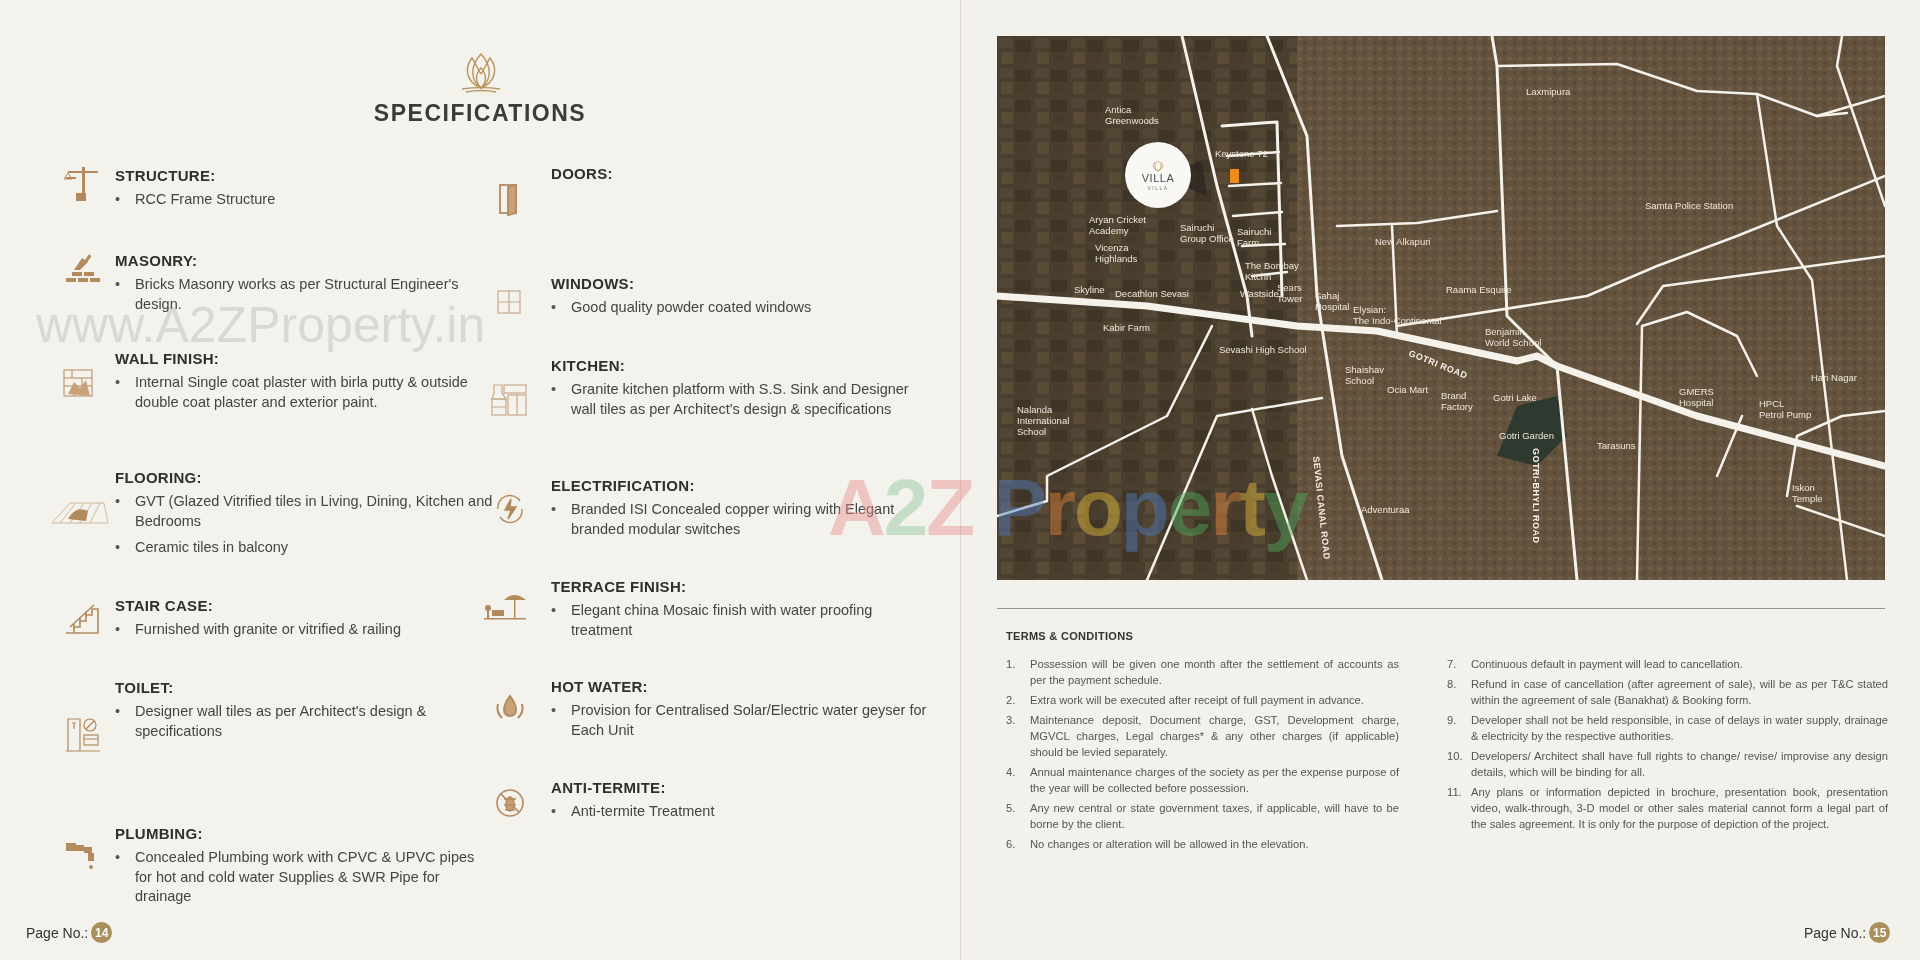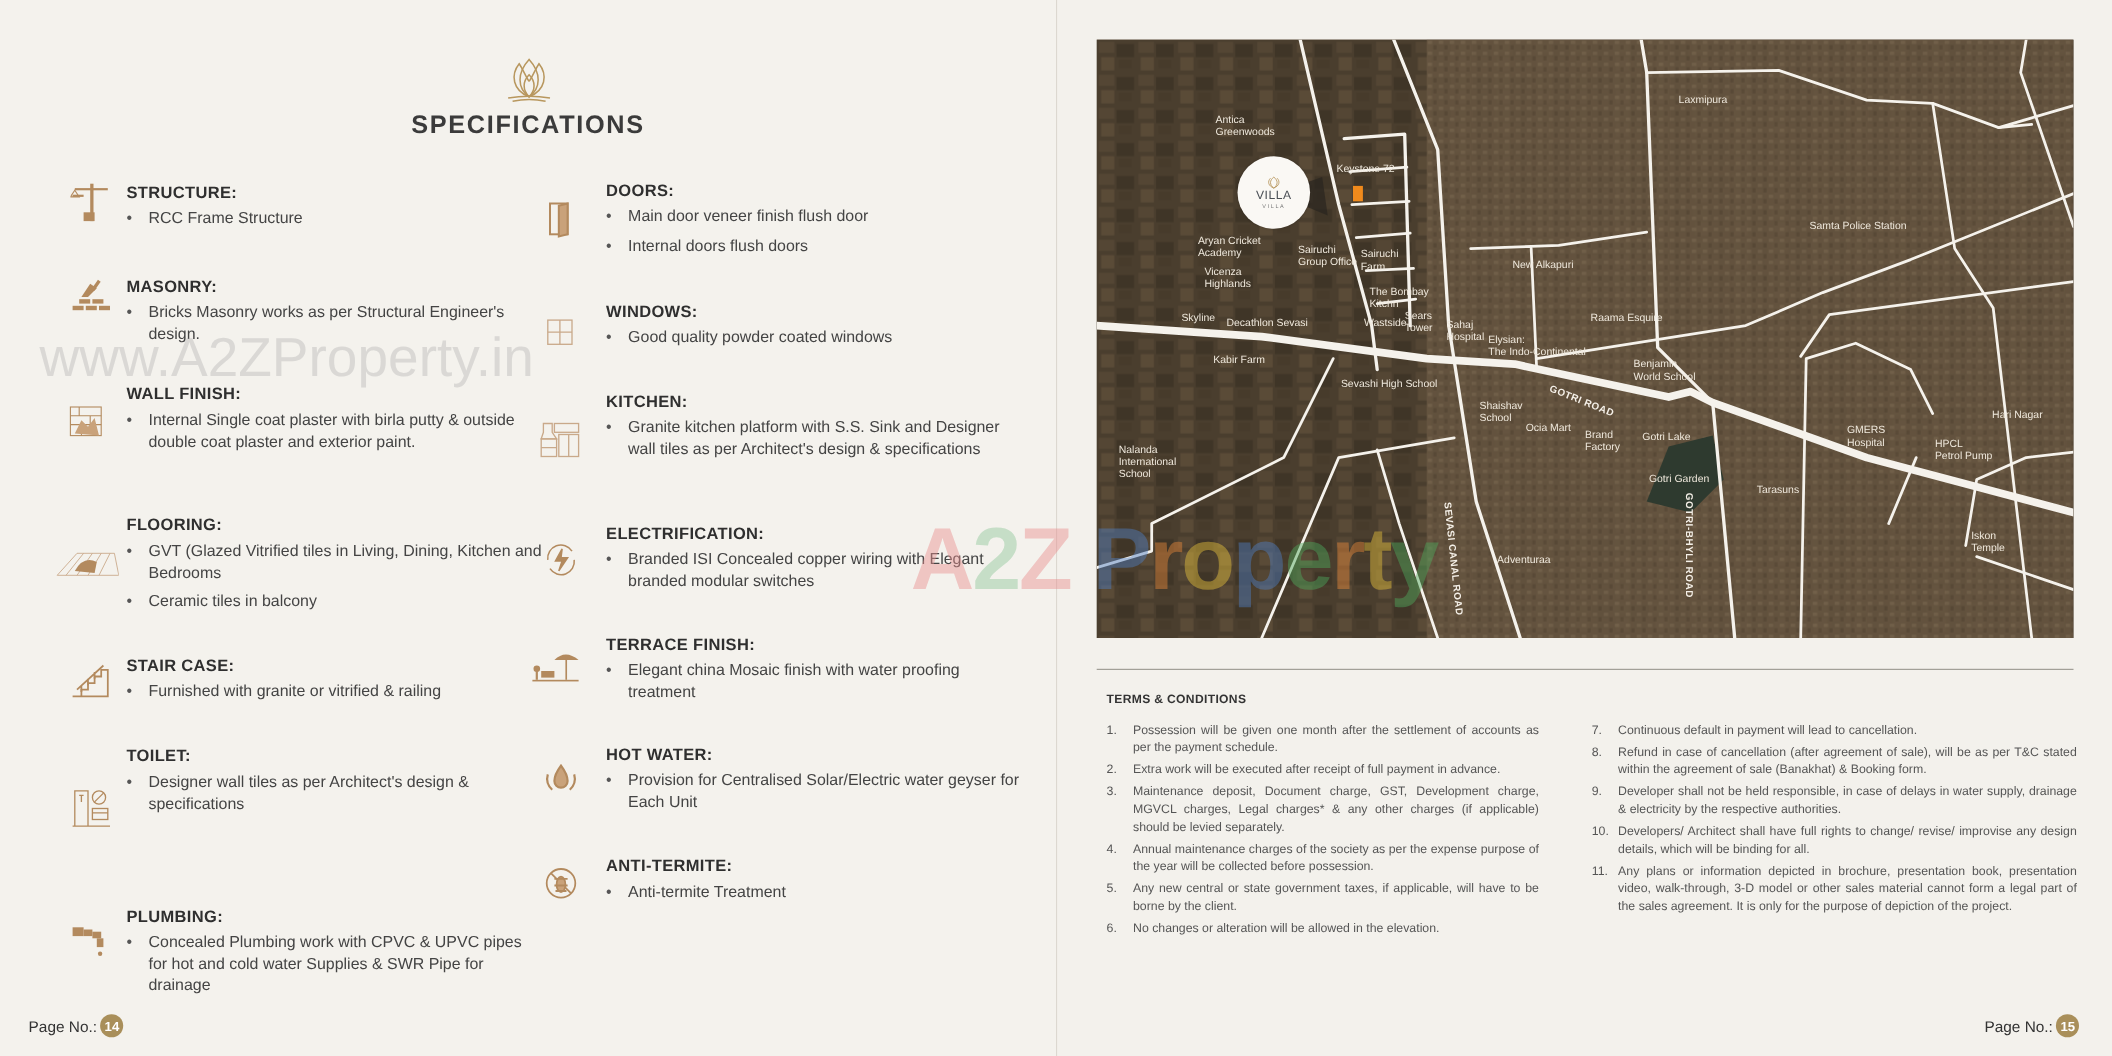--- a/index.html
+++ b/index.html
@@ -219,24 +219,20 @@
 
   <div class="spec" style="left:488px; top:165px; width:420px;">
     <svg class="icon" style="left:6px; top:16px; width:30px;" viewBox="0 0 30 40">
       <g fill="none" stroke="#b38a5e" stroke-width="1.8">
           <rect x="6" y="4" width="16" height="28"></rect>
           <path d="M14 6 L22 4 V32 L14 34 Z" fill="#c9a27a"></path>
         </g>
     </svg>
     <div class="text" style="left:63px; top:0px; width:380px;">
       <h3>DOORS:</h3>
-      <ul>
-        <li>Main door veneer finish flush door</li>
-        <li>Internal doors flush doors</li>
-      </ul>
     </div>
   </div>
 
   <div class="spec" style="left:488px; top:275px; width:420px;">
     <svg class="icon" style="left:6px; top:12px; width:30px;" viewBox="0 0 30 40">
       <g fill="none" stroke="#c9a98a" stroke-width="1.2">
           <rect x="4" y="4" width="22" height="22"></rect>
           <path d="M15 4 V26 M4 15 H26"></path>
         </g>
     </svg>

